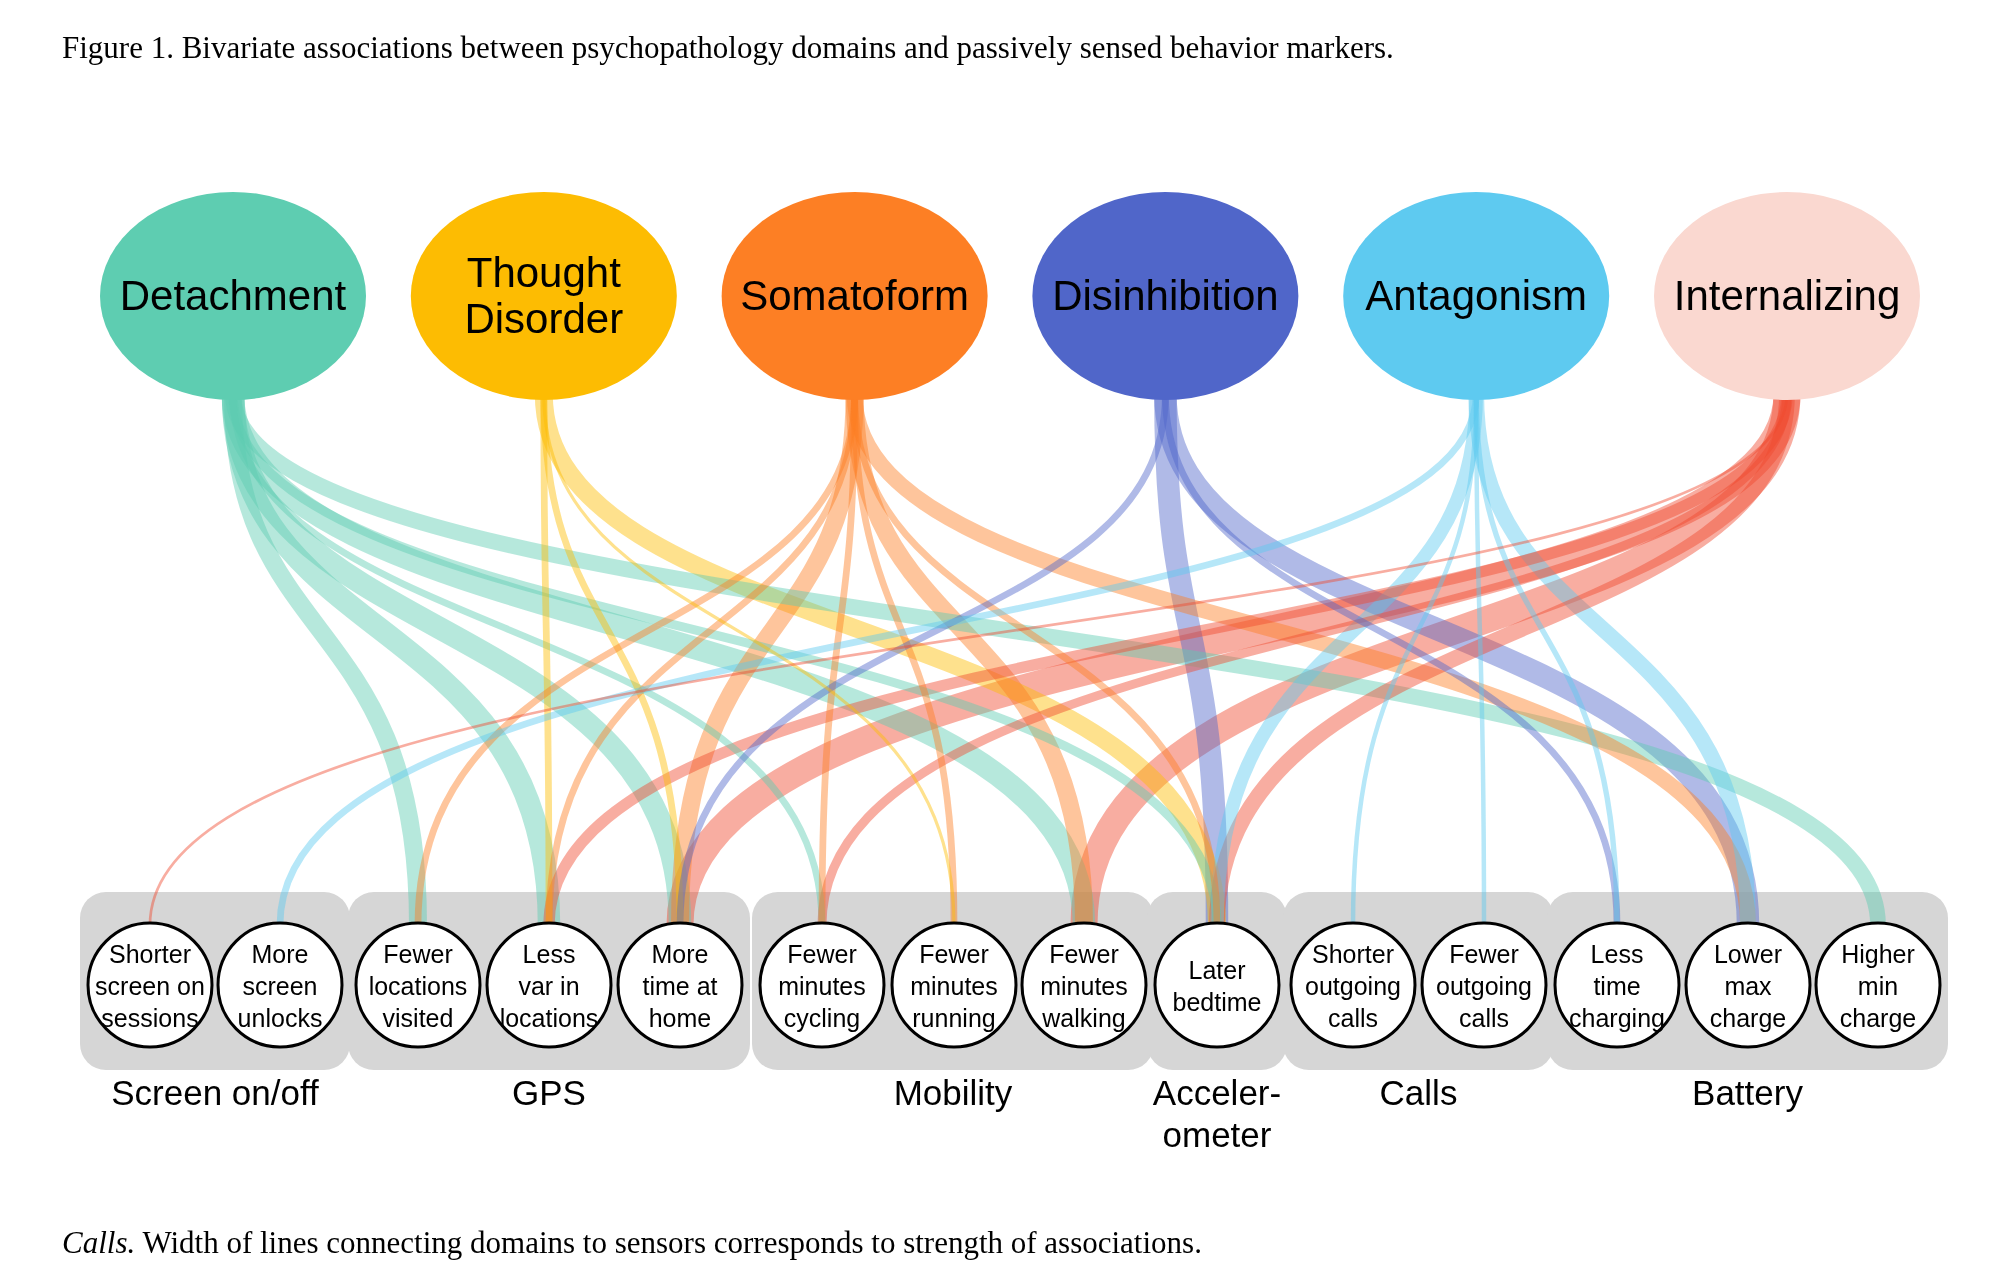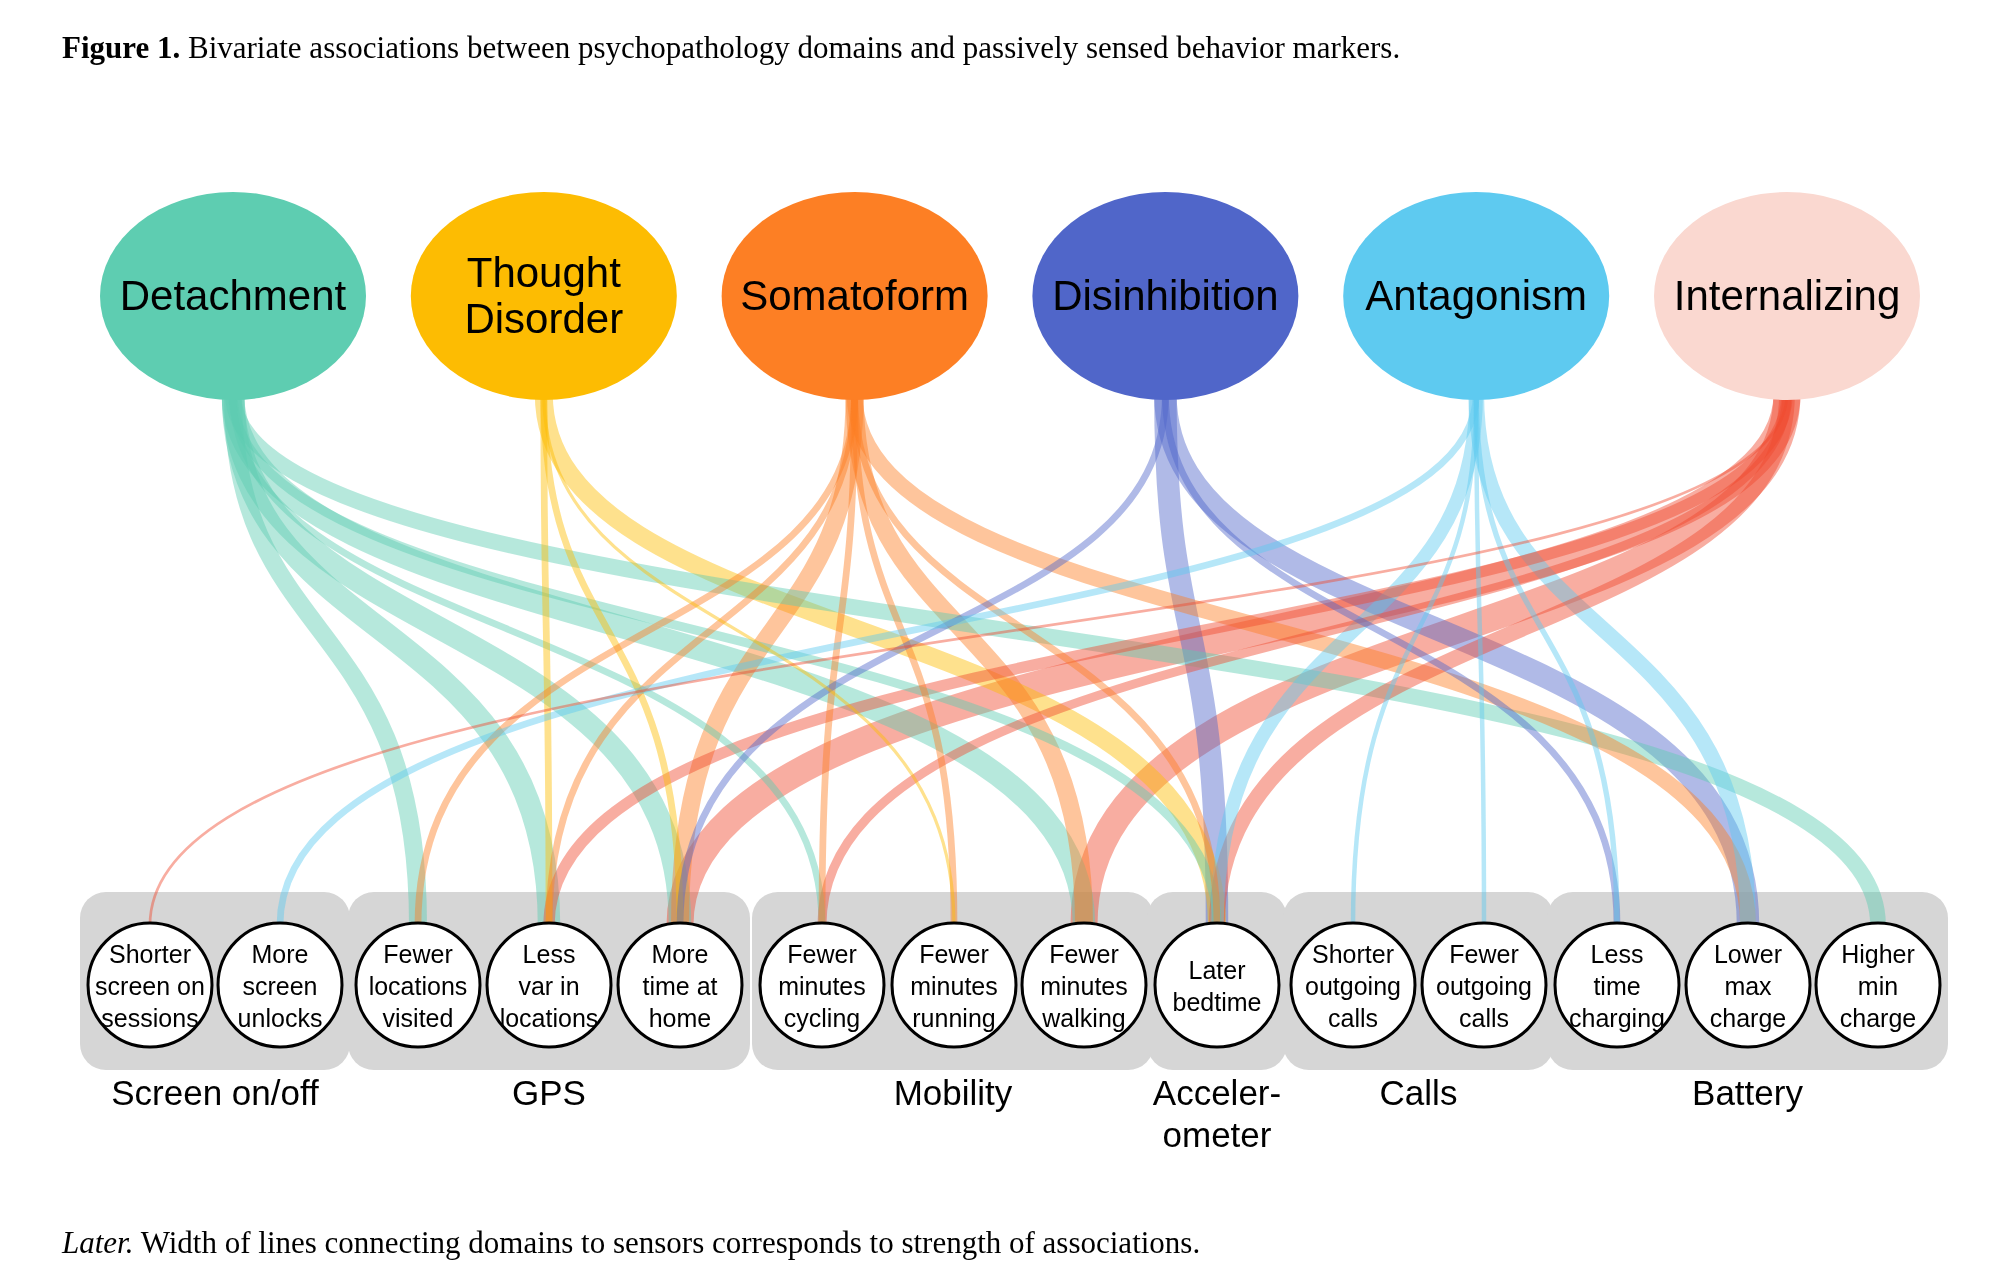--- a/index.html
+++ b/index.html
@@ -2,21 +2,21 @@
 <html><head>
 <meta charset="utf-8">
 <style>
   html, body { margin: 0; padding: 0; background: #ffffff; }
   body { width: 2000px; height: 1285px; position: relative; overflow: hidden; }
   .caption {
     position: absolute; left: 62px; top: 30px;
     font-family: "Liberation Serif", "DejaVu Serif", serif;
     font-size: 31px; color: #000;
   }
-  .caption b { font-weight: bold; margin-top: 18px; }
+  .caption b { font-weight: normal; margin-top: 18px; }
   .note {
     position: absolute; left: 62px; top: 1225px;
     font-family: "Liberation Serif", "DejaVu Serif", serif;
     font-size: 31px; color: #000;
   }
   .note i { font-style: italic; }
   svg#diagram { position: absolute; left: 0; top: 0; }
   .domain-label, .sensor-label, .group-label {
     font-family: "Liberation Sans", "DejaVu Sans", sans-serif;
   }
@@ -188,13 +188,13 @@
       <text x="215" y="1105" text-anchor="middle" font-size="35" fill="#000" class="group-label">Screen on/off</text>
       <text x="549" y="1105" text-anchor="middle" font-size="35" fill="#000" class="group-label">GPS</text>
       <text x="953" y="1105" text-anchor="middle" font-size="35" fill="#000" class="group-label">Mobility</text>
       <text x="1217" y="1105" text-anchor="middle" font-size="35" fill="#000" class="group-label">Acceler-</text>
       <text x="1217" y="1147" text-anchor="middle" font-size="35" fill="#000" class="group-label">ometer</text>
       <text x="1418.5" y="1105" text-anchor="middle" font-size="35" fill="#000" class="group-label">Calls</text>
       <text x="1747.5" y="1105" text-anchor="middle" font-size="35" fill="#000" class="group-label">Battery</text>
     </g>
 </svg>
 
-<div class="note"><i>Later.</i> <span>Width of lines connecting domains to sensors corresponds to strength of associations.</span></div>
+<div class="note"><i>Calls.</i> <span>Width of lines connecting domains to sensors corresponds to strength of associations.</span></div>
 
 </body></html>

